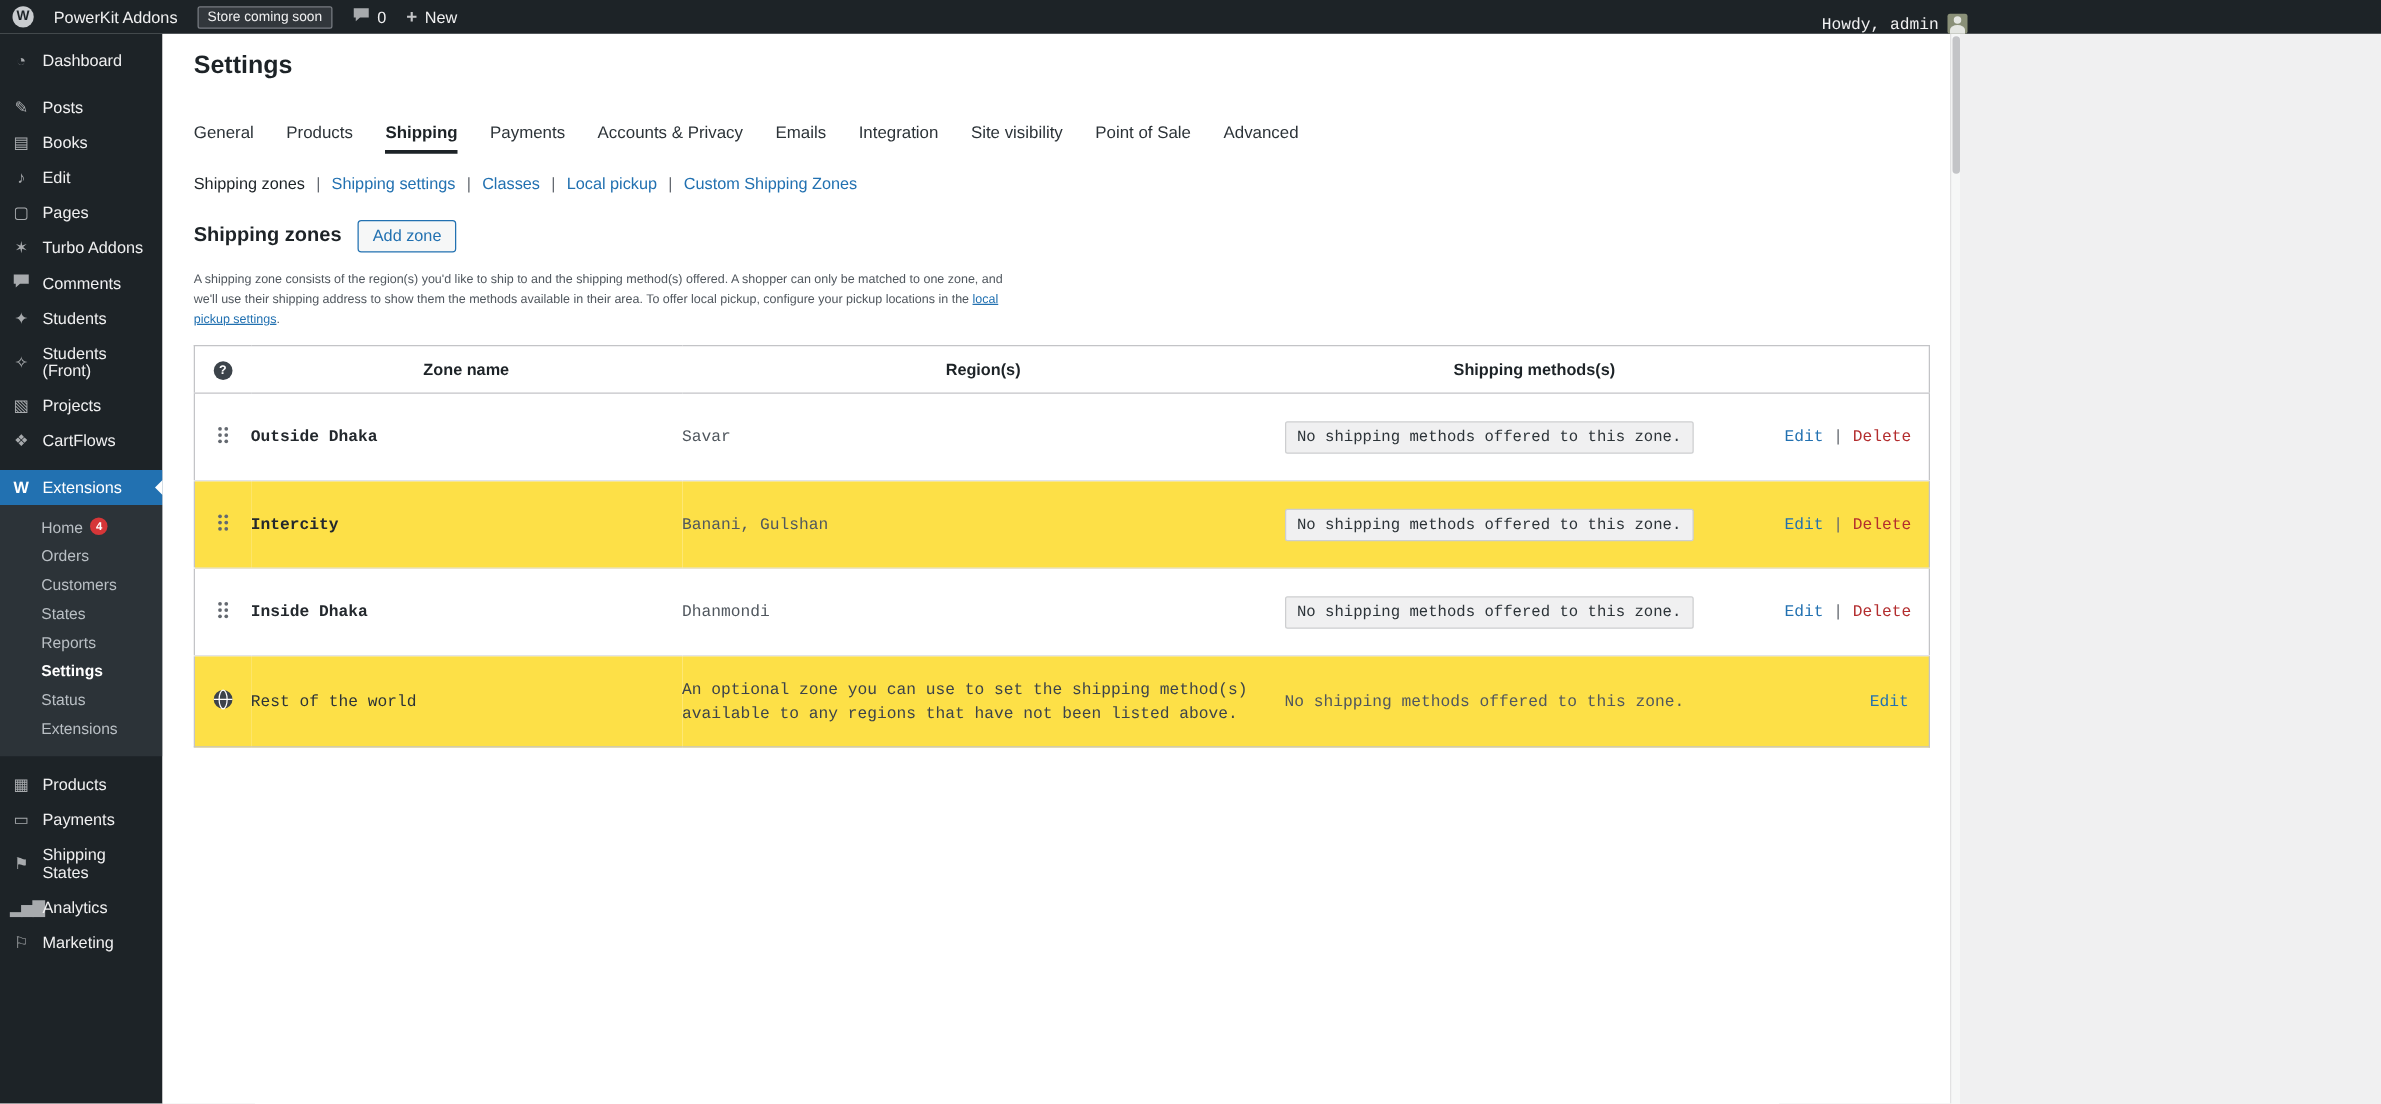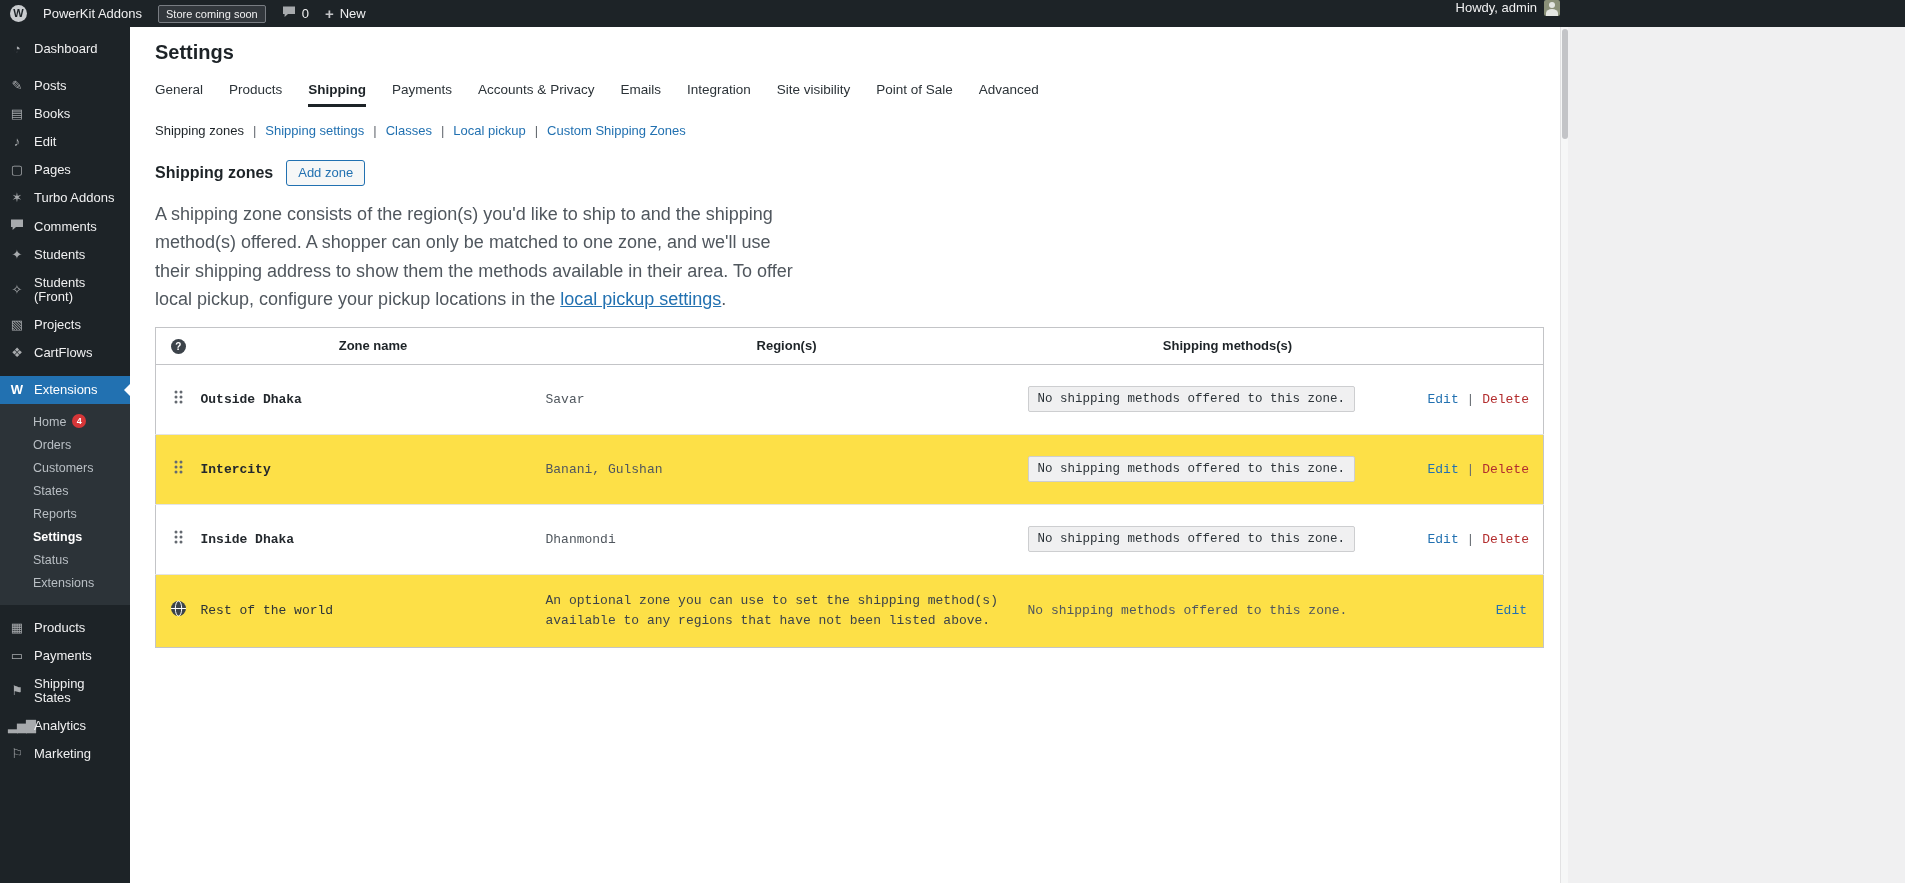--- a/index.html
+++ b/index.html
@@ -10,21 +10,21 @@
   
   .admin-bar { position:absolute; top:0; left:0; width:1905px; height:27px; background:#1d2327;
     color:#f0f0f1; display:flex; align-items:center; z-index:50; }
   .ab-left { display:flex; align-items:center; gap:16px; padding-left:10px; }
   .ab-item { display:flex; align-items:center; gap:6px; color:#f0f0f1; cursor:pointer; white-space:nowrap; }
   .wp-logo { width:17px; height:17px; border-radius:50%; background:#c9cccf; color:#1d2327;
     font-weight:700; font-size:11px; line-height:17px; text-align:center; display:inline-block; }
   .coming-soon { border:1px solid #787c82; background:#32373c; color:#f0f0f1; font-size:11px;
     padding:1px 7px; border-radius:2px; line-height:14px; }
   .plus { font-size:15px; font-weight:700; color:#c3c4c7; }
-  .ab-right { position:absolute; right:345px; top:0; height:27px; display:flex; align-items:flex-start; gap:7px; cursor:pointer; }
+  .ab-right { position:absolute; right:331px; top:0; height:27px; display:flex; align-items:flex-end; gap:7px; cursor:pointer;font-family:Liberation Mono, monospace; }
   .avatar { width:16px; height:16px; border-radius:2px; background:#8a9078; position:relative; overflow:hidden; }
   .avatar::before { content:""; position:absolute; top:2px; left:5px; width:6px; height:6px; border-radius:50%; background:#e4e6e2; }
   .avatar::after  { content:""; position:absolute; top:9px; left:2px; width:12px; height:8px; border-radius:50% 50% 0 0; background:#e4e6e2; }
 
   
   .sidebar { position:absolute; top:27px; left:0; width:130px; height:856px; background:#1d2327;
     color:#f0f0f1; padding-top:8px; }
   .menu-item { position:relative; display:flex; align-items:center; gap:8px; padding:7px 6px 7px 8px;
     font-size:13px; color:#f0f0f1; cursor:pointer; line-height:14px; }
   .menu-item .mi { width:18px; min-width:18px; text-align:center; color:#a7aaad; font-size:13px; line-height:14px; }
@@ -43,35 +43,35 @@
   
   .content { position:absolute; top:27px; left:130px; width:1438px; height:856px; background:#fff;
     padding:14px 0 0 25px; }
   .right-gutter { position:absolute; top:27px; left:1568px; width:337px; height:856px; background:#f0f0f1; }
   .scrollbar { position:absolute; top:27px; left:1560px; width:8px; height:856px; background:#f6f7f7;
     border-left:1px solid #e2e2e3; }
   .scroll-thumb { position:absolute; top:2px; left:1px; width:6px; height:110px; background:#c3c4c7; border-radius:3px; }
 
   .page-title { font-size:20px; font-weight:600; color:#1d2327; }
 
-  .tabs { display:flex; gap:26px; margin-top:18px; font-size:13.5px; color:#2c3338; }
+  .tabs { display:flex; gap:26px; margin-top:34px; font-size:13.5px; color:#2c3338; }
   .tab { padding-bottom:7px; cursor:pointer; font-weight:500; }
   .tab.active { font-weight:700; color:#1d2327; border-bottom:3px solid #1d2327; }
 
   .subnav { margin-top:16px; font-size:13px; display:flex; align-items:center; gap:9px; }
   .subnav-current { color:#1d2327; cursor:pointer; }
   .subnav-link { color:#2271b1; cursor:pointer; }
   .sep { color:#646970; }
 
   .section-row { margin-top:22px; display:flex; align-items:center; gap:13px; }
   .section-title { font-size:16px; font-weight:600; color:#1d2327; }
   .btn-secondary { display:inline-block; border:1px solid #2271b1; color:#2271b1; background:#f6f7f7;
     font-size:13px; padding:4px 11px; border-radius:3px; cursor:pointer; line-height:16px; }
 
-  .desc { margin-top:14px; width:655px; font-size:18px; line-height:1.58; color:#50575e; }
+  .desc { margin-top:14px; width:655px; font-size:10px; line-height:1.58; color:#50575e; }
   .desc a, .inline-link { color:#2271b1; text-decoration:underline; cursor:pointer; }
 
   table.zones { border-collapse:collapse; width:1388px; margin-top:13px; border:1px solid #c3c4c7;
     background:#fff; font-size:13px; table-layout:fixed; }
   .zones th { font-weight:600; color:#1d2327; text-align:center; padding:10px 0; border-bottom:1px solid #c3c4c7; font-size:13px; }
   .zones th.c, .zones td.c { text-align:center; }
   .zones td { vertical-align:middle; color:#50575e; padding:0;font-family:Liberation Mono, monospace; }
   .zones tr.zone-row { height:70px; }
   .zones tr.rest-row { height:73px; }
   .zones tr.zone-row td, .zones tr.rest-row td { border-top:1px solid #e3e4e6; }

